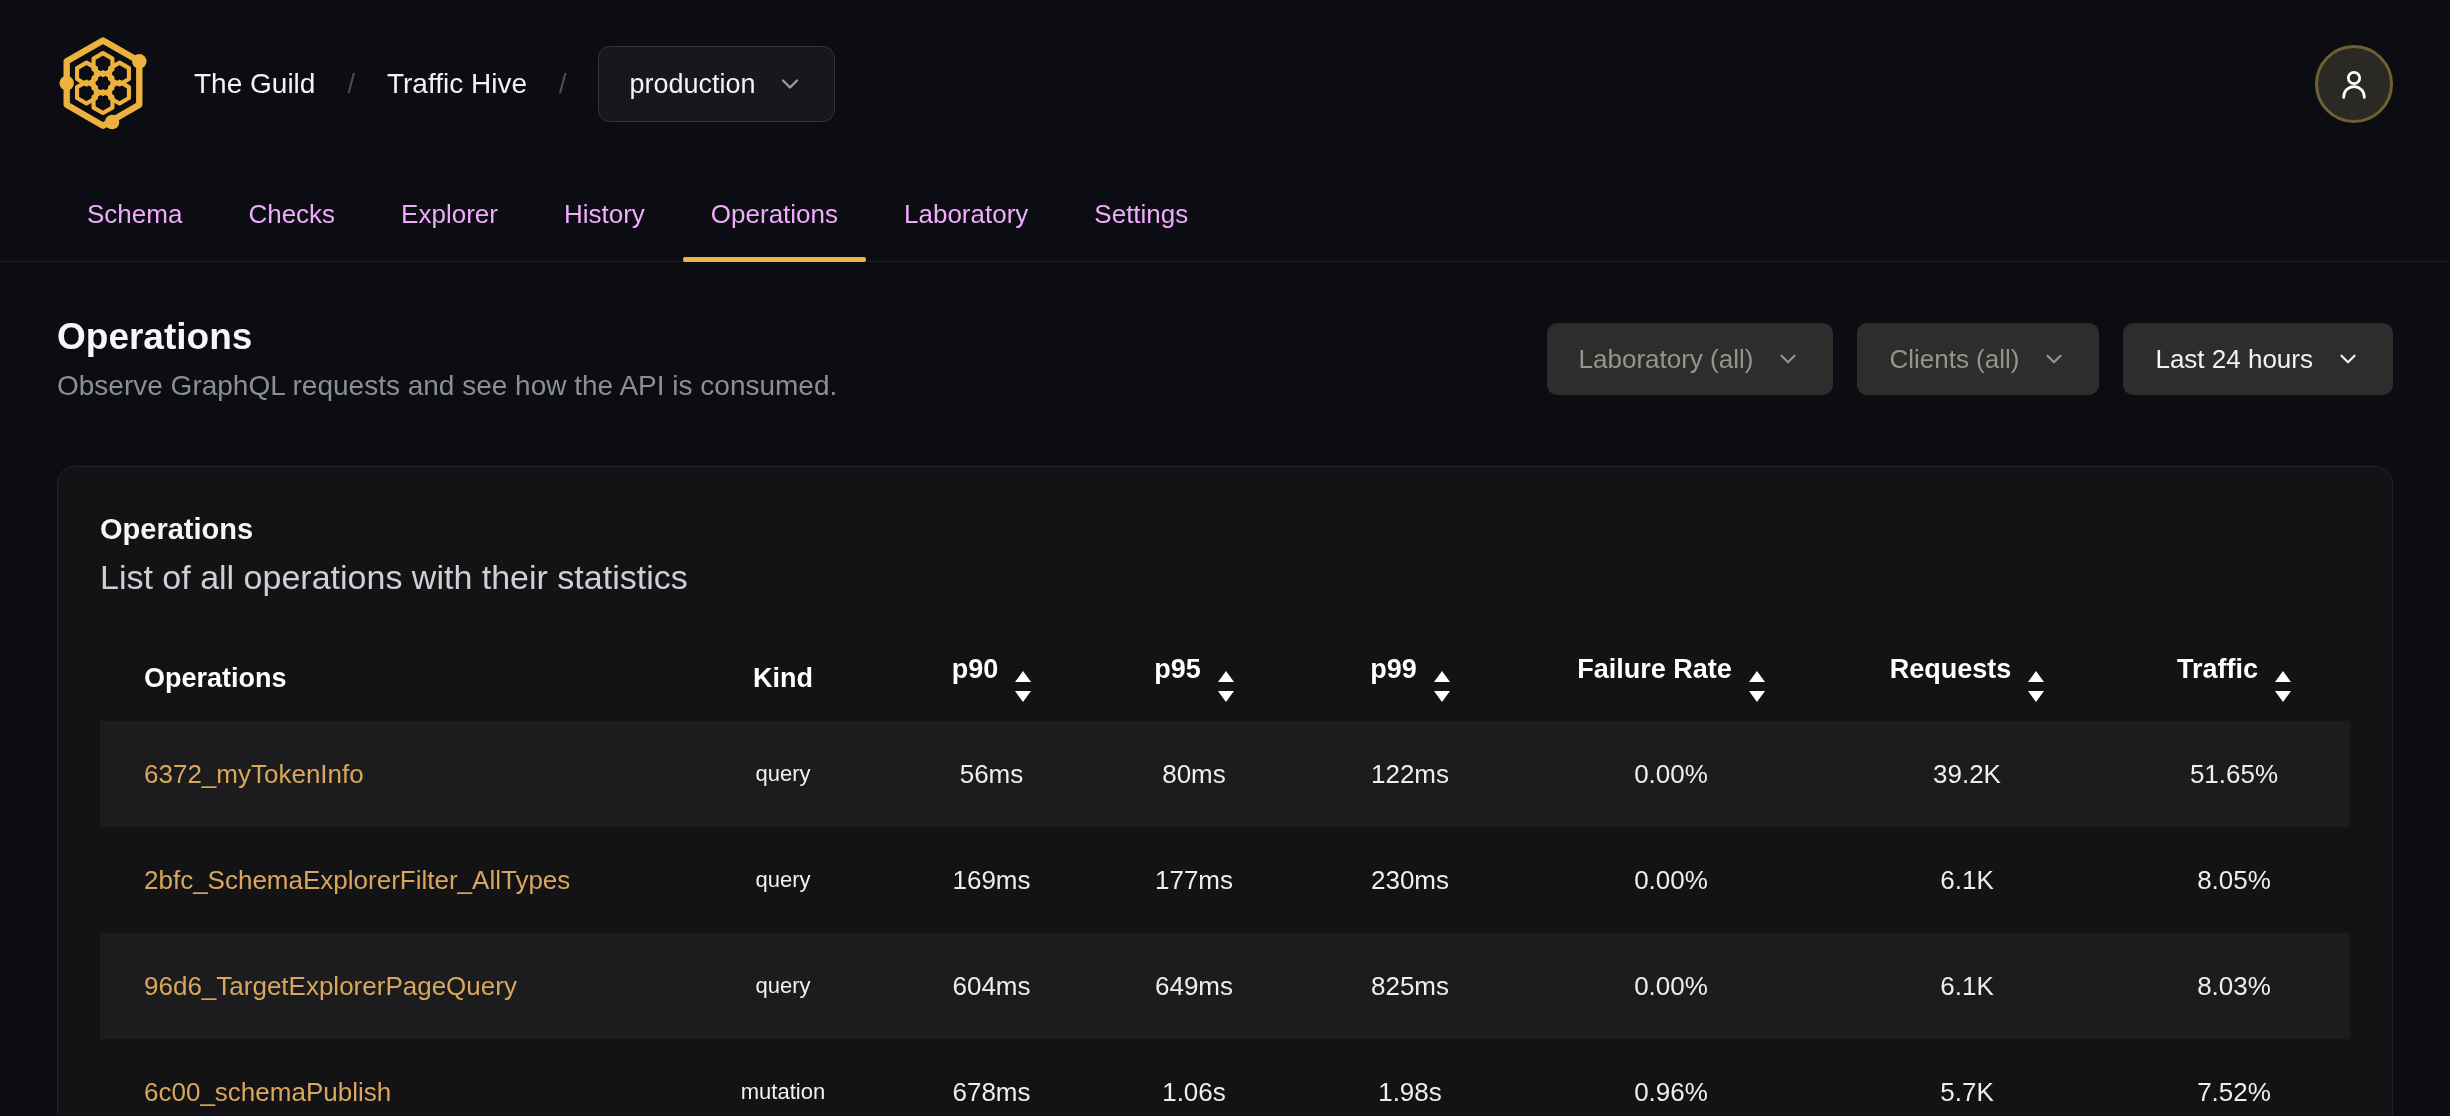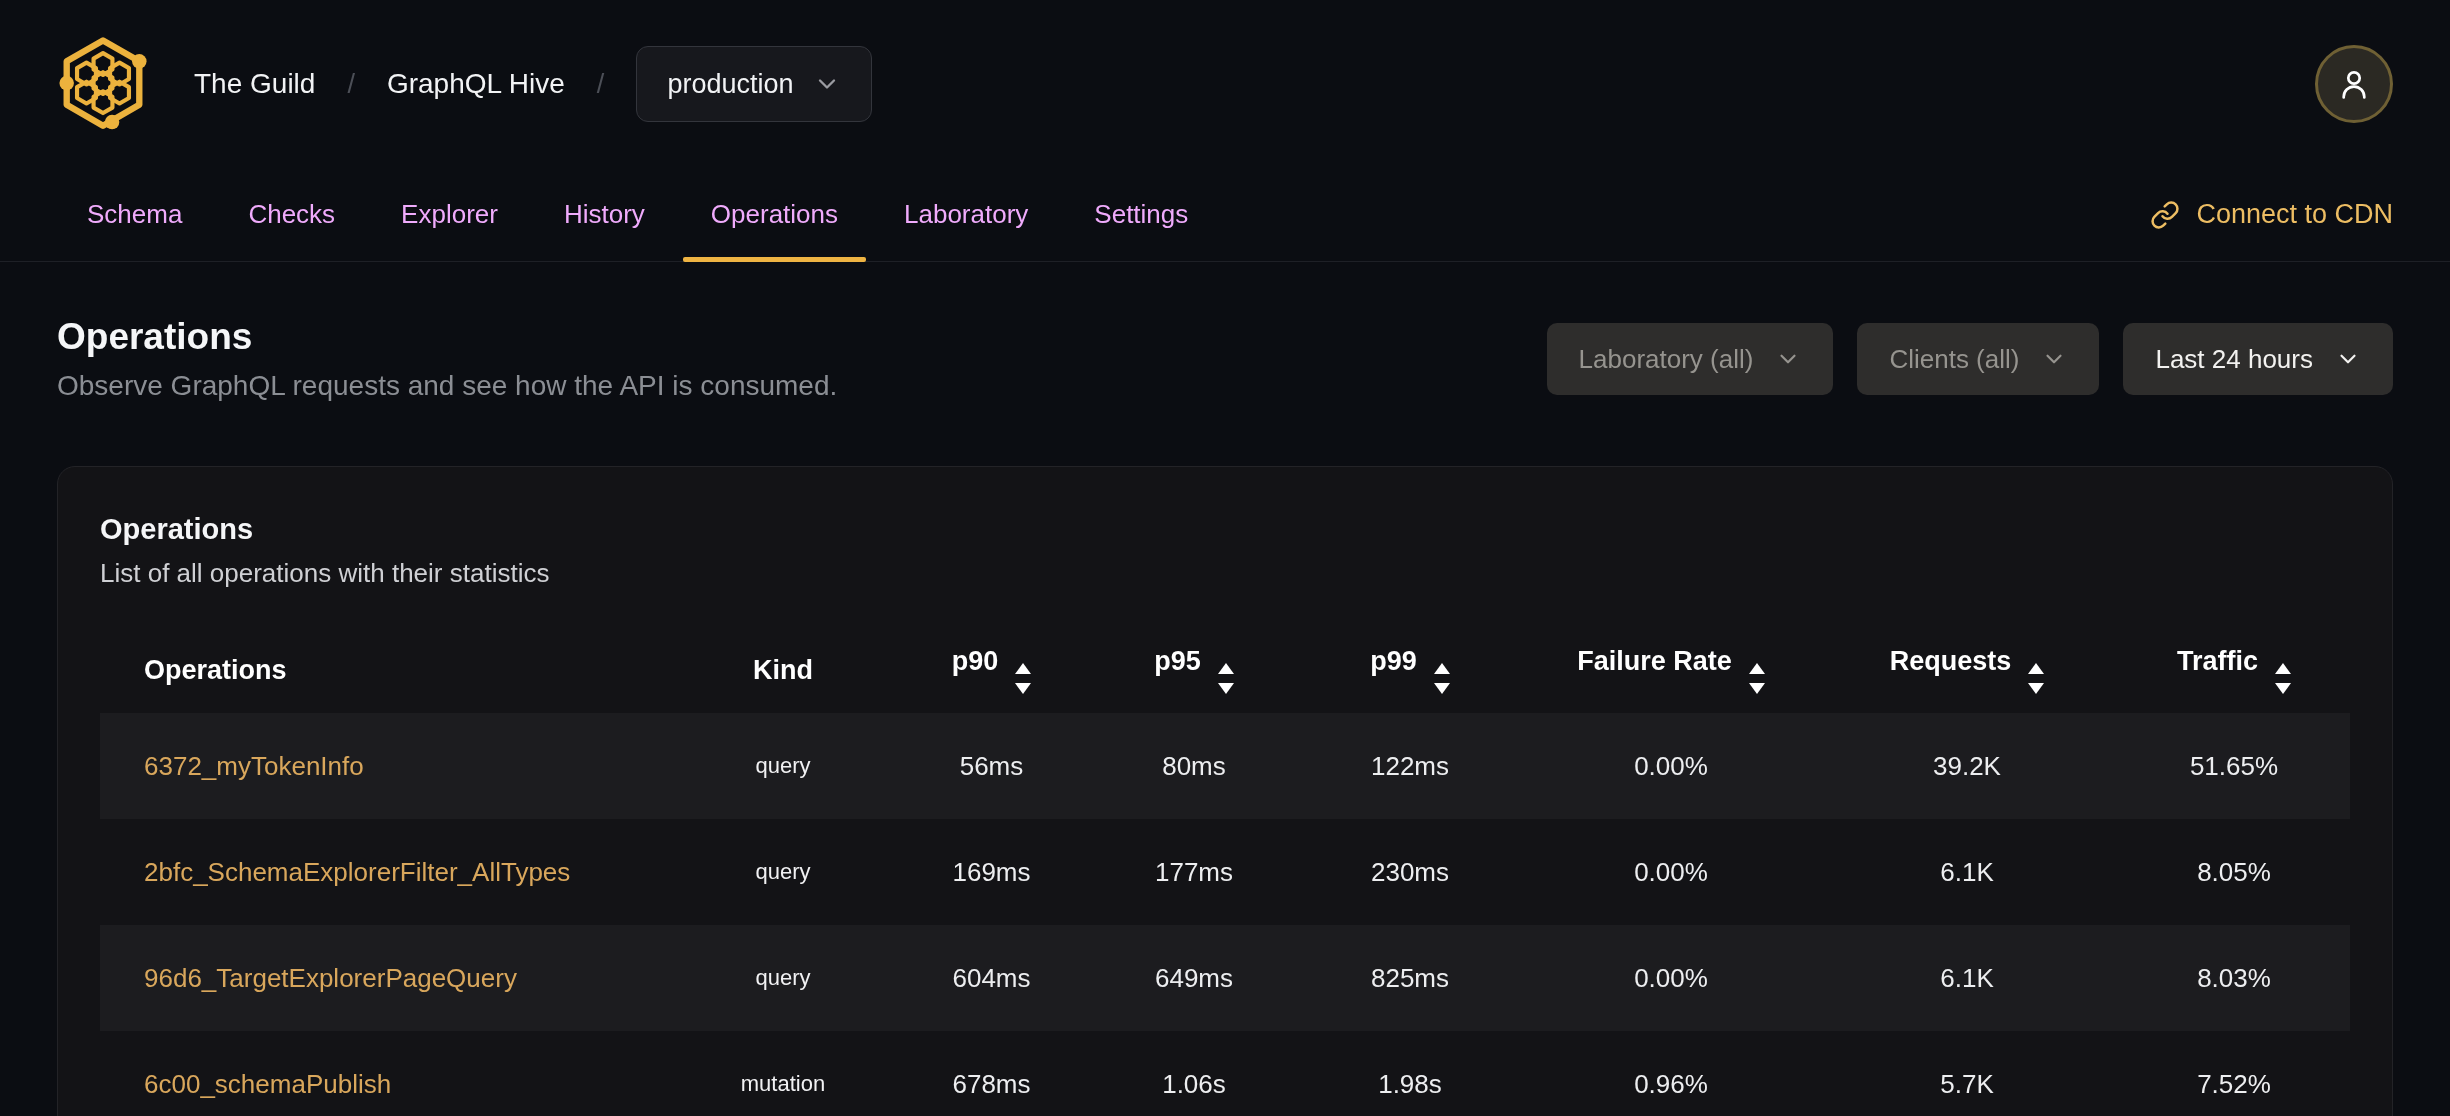--- a/index.html
+++ b/index.html
@@ -44,21 +44,21 @@
   .page-sub{font-size:28px;color:#8b8e94;margin:12px 0 0;}
   .filters{display:flex;gap:24px;}
   .filter-btn{height:72px;padding:0 32px;display:flex;align-items:center;gap:22px;
     background:var(--button-bg);border:none;border-radius:10px;font-size:26px;color:#f3f2f0;cursor:pointer;}
   .filter-btn.muted{color:#96948f;}
 
   
   .card{margin:0 57px;background:var(--card-bg);border:1px solid #232327;border-radius:18px;
     padding:46px 42px;height:920px;}
   .card-title{font-size:29px;font-weight:700;margin:0;color:#f5f6f8;}
-  .card-sub{font-size:26px;color:#cfd0d4;margin:12px 0 0;}
+  .card-sub{font-size:34px;color:#cfd0d4;margin:12px 0 0;}
 
   table{width:100%;border-collapse:collapse;table-layout:fixed;margin-top:38px;}
   col.c-name{width:auto;} col.c-kind{width:212px;} col.c-p90{width:205px;} col.c-p95{width:200px;}
   col.c-p99{width:232px;} col.c-failure_rate{width:290px;} col.c-requests{width:302px;} col.c-traffic{width:232px;}
   thead th{height:86px;font-size:27px;font-weight:700;color:#ffffff;text-align:center;white-space:nowrap;}
   th.col-name{text-align:left;padding-left:44px;}
   tbody td{height:106px;font-size:26px;color:#edeef0;text-align:center;white-space:nowrap;overflow:hidden;}
   tbody tr.striped{background:var(--row-stripe);}
   td.col-name{text-align:left;padding-left:44px;}
   td.col-kind{font-size:22px;color:#f1f1f3;}
@@ -96,21 +96,21 @@
         <g fill="#ecb23d" stroke="none">
           <circle cx="90" cy="29" r="8"></circle>
           <circle cx="10" cy="53" r="8"></circle>
           <circle cx="60" cy="96" r="8"></circle>
         </g>
       </svg>
     </a>
     <nav class="crumbs">
       <a class="crumb-link" href="#">The Guild</a>
       <span class="crumb-sep">/</span>
-      <a class="crumb-link" href="#">GraphQL Hive</a>
+      <a class="crumb-link" href="#">Traffic Hive</a>
       <span class="crumb-sep">/</span>
       <button class="target-btn">
         <span>production</span>
         <span class="chev">
           <svg width="28" height="28" viewBox="0 0 24 24" fill="none" stroke="#9a9ba1" stroke-width="2" stroke-linecap="round" stroke-linejoin="round">
               <path d="M6 9l6 6 6-6"></path>
             </svg>
         </span>
       </button>
     </nav>
@@ -140,29 +140,20 @@
         <div class="tab active">
           <span>Operations</span>
         </div>
         <div class="tab">
           <span>Laboratory</span>
         </div>
         <div class="tab">
           <span>Settings</span>
         </div>
       </div>
-    <a class="cdn-link" href="#">
-      <span class="chev">
-        <svg width="30" height="30" viewBox="0 0 24 24" fill="none" stroke="currentColor" stroke-width="2" stroke-linecap="round" stroke-linejoin="round">
-          <path d="M10 13a5 5 0 0 0 7.54.54l3-3a5 5 0 0 0-7.07-7.07l-1.72 1.71"></path>
-          <path d="M14 11a5 5 0 0 0-7.54-.54l-3 3a5 5 0 0 0 7.07 7.07l1.71-1.71"></path>
-        </svg>
-      </span>
-      <span>Connect to CDN</span>
-    </a>
   </nav>
 
   <section class="page-head">
     <div>
       <h1 class="page-title">Operations</h1>
       <p class="page-sub">Observe GraphQL requests and see how the API is consumed.</p>
     </div>
     <div class="filters" id="filters">
         <button class="filter-btn muted">
           <span>Laboratory (all)</span>

